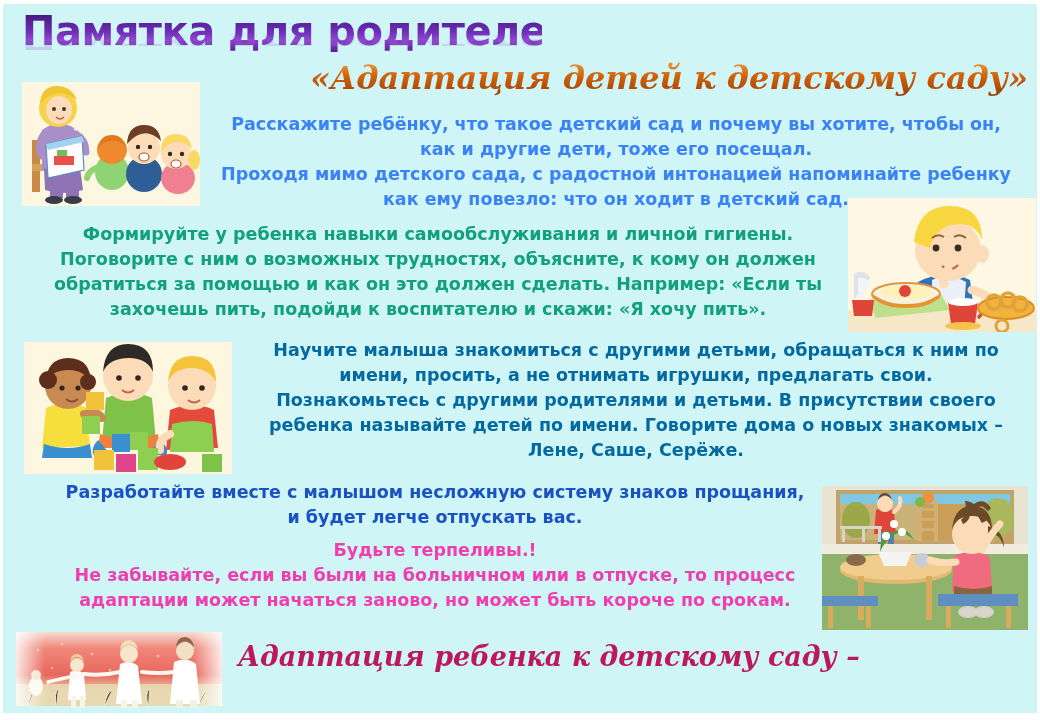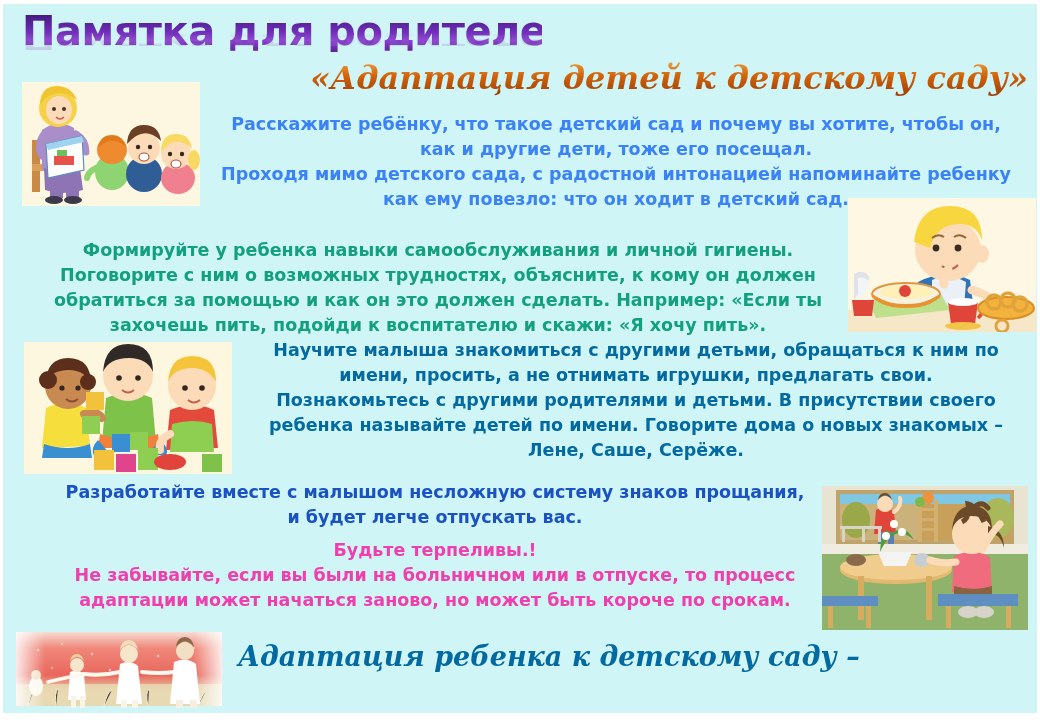--- a/index.html
+++ b/index.html
@@ -96,37 +96,37 @@
   .para {
     position: absolute;
     text-align: center;
     font-family: "DejaVu Sans", sans-serif;
     font-weight: bold;
     font-size: 17.5px;
     line-height: 25px;
     white-space: pre-line;
   }
   .p-intro   { left: 196px; top: 112px; width: 840px; color: #3b82f6; }
-  .p-hygiene { left: 18px;  top: 222px; width: 840px; color: #12a07e; margin-top: 16px; }
+  .p-hygiene { left: 18px;  top: 222px; width: 840px; color: #12a07e; }
   .p-friends { left: 236px; top: 338px; width: 800px; color: #0369a1; }
   .p-signs   { left: 40px;  top: 480px; width: 790px; color: #1a52c4; }
   .p-patient { left: 40px;  top: 538px; width: 790px; color: #ef3fae; }
 
   
   .banner {
     position: absolute;
     left: 230px;
     top: 640px;
     width: 800px;
     font-family: "DejaVu Serif", serif;
     font-style: italic;
     font-weight: bold;
     font-size: 27px;
     line-height: 34px;
-    color: #0369a1;
+    color: #be185d;
   }
   .banner-line1 { text-align: left;  padding-left: 8px; }
   .banner-line2 { text-align: right; padding-right: 4px; }
 
   
   .illus {
     position: absolute;
     overflow: hidden;
   }
   .illus svg { display: block; width: 100%; height: 100%; }

